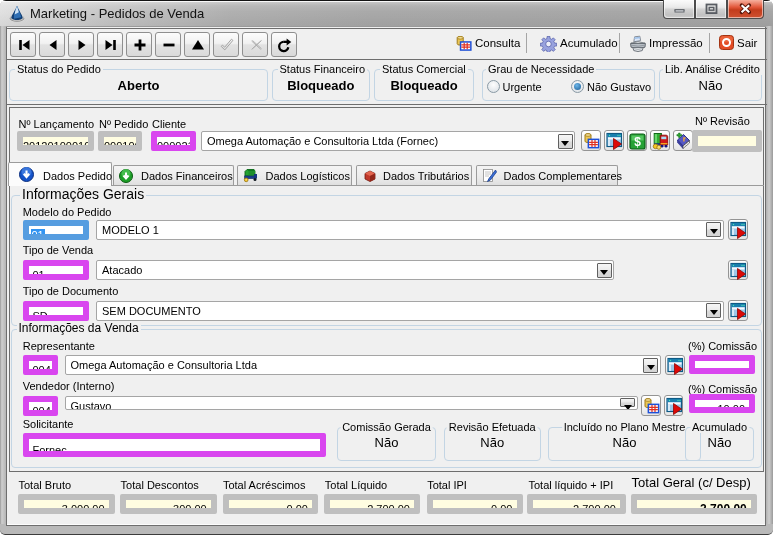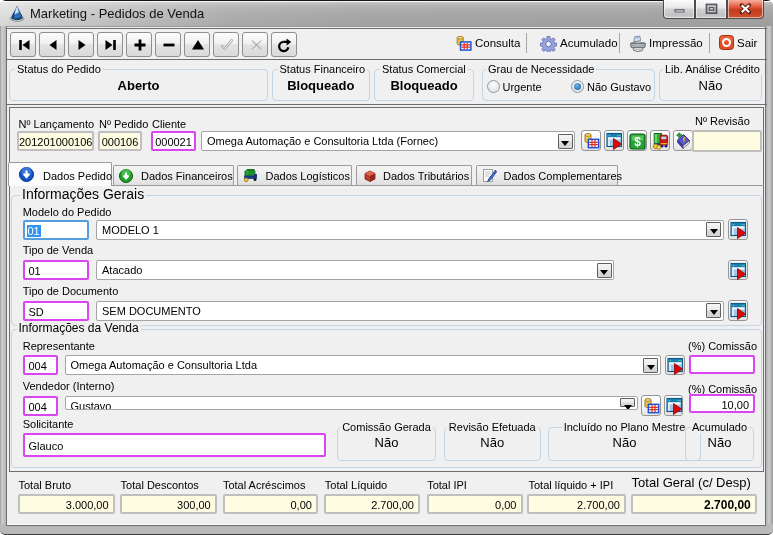--- a/index.html
+++ b/index.html
@@ -22,21 +22,21 @@
 #bclose{left:727px;width:37px;border-radius:0 0 4px 0;background:linear-gradient(#f6b09e,#e2573a 40%,#c33c1c 55%,#ce5130)}
 .wbtn .inner{position:absolute;left:0;top:0;right:0;bottom:0;border:1px solid rgba(255,255,255,.55);border-top:none;border-radius:inherit}
 
 #frameL{position:absolute;left:0;top:26px;width:6px;height:501px;background:linear-gradient(to right,#989898,#cfcfcf 30%,#b5b5b5)}
 #frameR{position:absolute;left:766px;top:26px;width:7px;height:501px;background:linear-gradient(to right,#b0b0b0,#cdcdcd 45%,#9a9a9a)}
 #frameB{position:absolute;left:0;top:524px;width:773px;height:11px;background:#b9b9b9;border-radius:0 0 5px 5px;border-bottom:1px solid #3c3c3c}
 #client{position:absolute;left:6px;top:27px;width:760px;height:499px;background:#f0f0f0;border:1px solid #6e6e6e;border-top:none}
 
 .hline{position:absolute;left:0;width:760px;height:1px;background:#6e6e6e}
 .lbl{position:absolute;font-size:11px;color:#000;white-space:nowrap;line-height:11px}
-.ed{position:absolute;background:#fff;border:2px solid #d946ef;border-radius:2px;font-size:11px;color:#000;line-height:18px;padding-left:4px;white-space:nowrap;overflow:hidden}
+.ed{position:absolute;background:#fff;border:6px solid #d946ef;border-radius:2px;font-size:11px;color:#000;line-height:18px;padding-left:4px;white-space:nowrap;overflow:hidden}
 .yel{background:#fffde1;border-color:#bfbfbf}
 .rt{text-align:right;padding-right:4px;padding-left:0}
 .gb{position:absolute;border:1px solid #c3d5e4;border-radius:4px}
 .gb>b{position:absolute;top:-6px;left:6px;background:#f0f0f0;font-weight:normal;font-size:11px;line-height:11px;padding:0 2px;white-space:nowrap}
 .bold13{font-size:13px;font-weight:bold}
 .radio{position:absolute;width:13px;height:13px;border-radius:50%;border:1px solid #8a9aa5;background:radial-gradient(circle at 50% 35%,#fefefe,#d8dee3);box-sizing:border-box}
 .radio.sel::after{content:"";position:absolute;left:2px;top:2px;width:7px;height:7px;border-radius:50%;background:radial-gradient(circle at 40% 35%,#6cb6ea,#1b5c94)}
 .navb{position:absolute;top:5px;width:26.5px;height:25px;border:1px solid #8f8f8f;border-radius:3px;background:linear-gradient(#fcfcfc,#f1f1f1 45%,#e2e2e2 52%,#dadada)}
 .navb svg{position:absolute;left:0;top:0}
 .tsep{position:absolute;top:6px;width:1px;height:20px;background:#a5a5a5}
@@ -442,21 +442,21 @@
           <circle cx="3.5" cy="3.5" r=".7" fill="#4fe0b0"></circle>
           <circle cx="12" cy="3.5" r=".7" fill="#4fe0b0"></circle>
           <circle cx="14" cy="3.5" r=".7" fill="#4fe0b0"></circle>
           <rect x="2" y="5.5" width="12.5" height="2" fill="#f4fafe"></rect>
           <rect x="2" y="7.5" width="2" height="6.5" fill="#d7e9f7"></rect>
           <path d="M7.5 6.5 L15.5 12 L7.5 17.5 Z" fill="#dd0806" stroke="#8e0503" stroke-width=".8"></path>
         </svg>
       </div>
   <div class="ed rt" style="left:682px;top:366.5px;width:66px;height:19px">10,00</div>
   <div class="lbl" style="left:15.7px;top:392px">Solicitante</div>
-  <div class="ed" style="left:15.5px;top:405.5px;width:303px;height:24px;line-height:22px">Glauco</div>
+  <div class="ed" style="left:15.5px;top:405.5px;width:303px;height:24px;line-height:22px">Fornec</div>
   <div class="mini" style="left:330px;top:400px;width:99px">
         <b>Comissão Gerada</b>
         <i>Não</i>
       </div>
   <div class="mini" style="left:436.5px;top:400px;width:97.5px">
         <b>Revisão Efetuada</b>
         <i>Não</i>
       </div>
   <div class="mini" style="left:541px;top:400px;width:153px">
         <b>Incluído no Plano Mestre</b>

